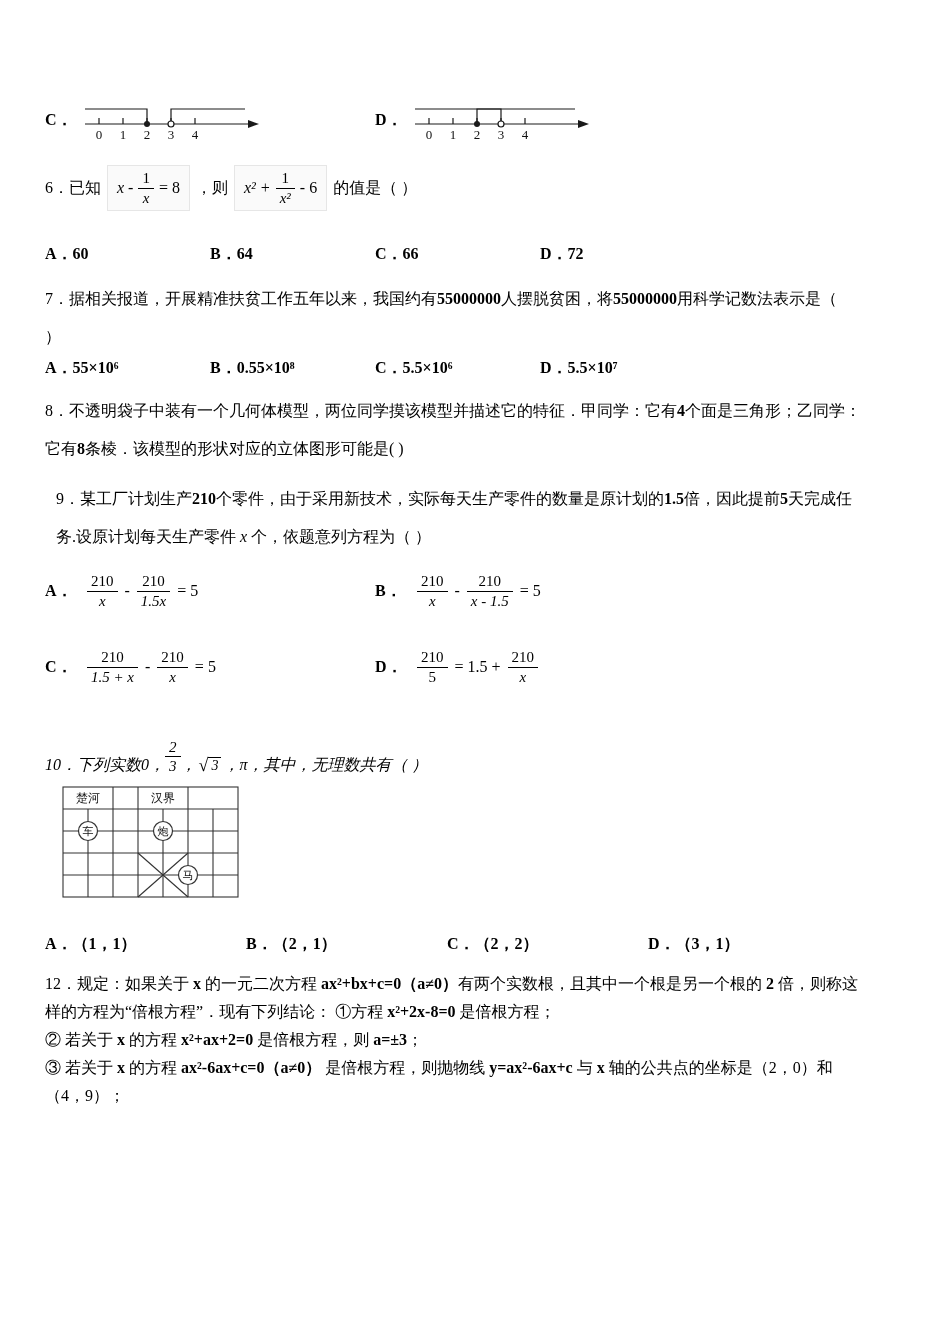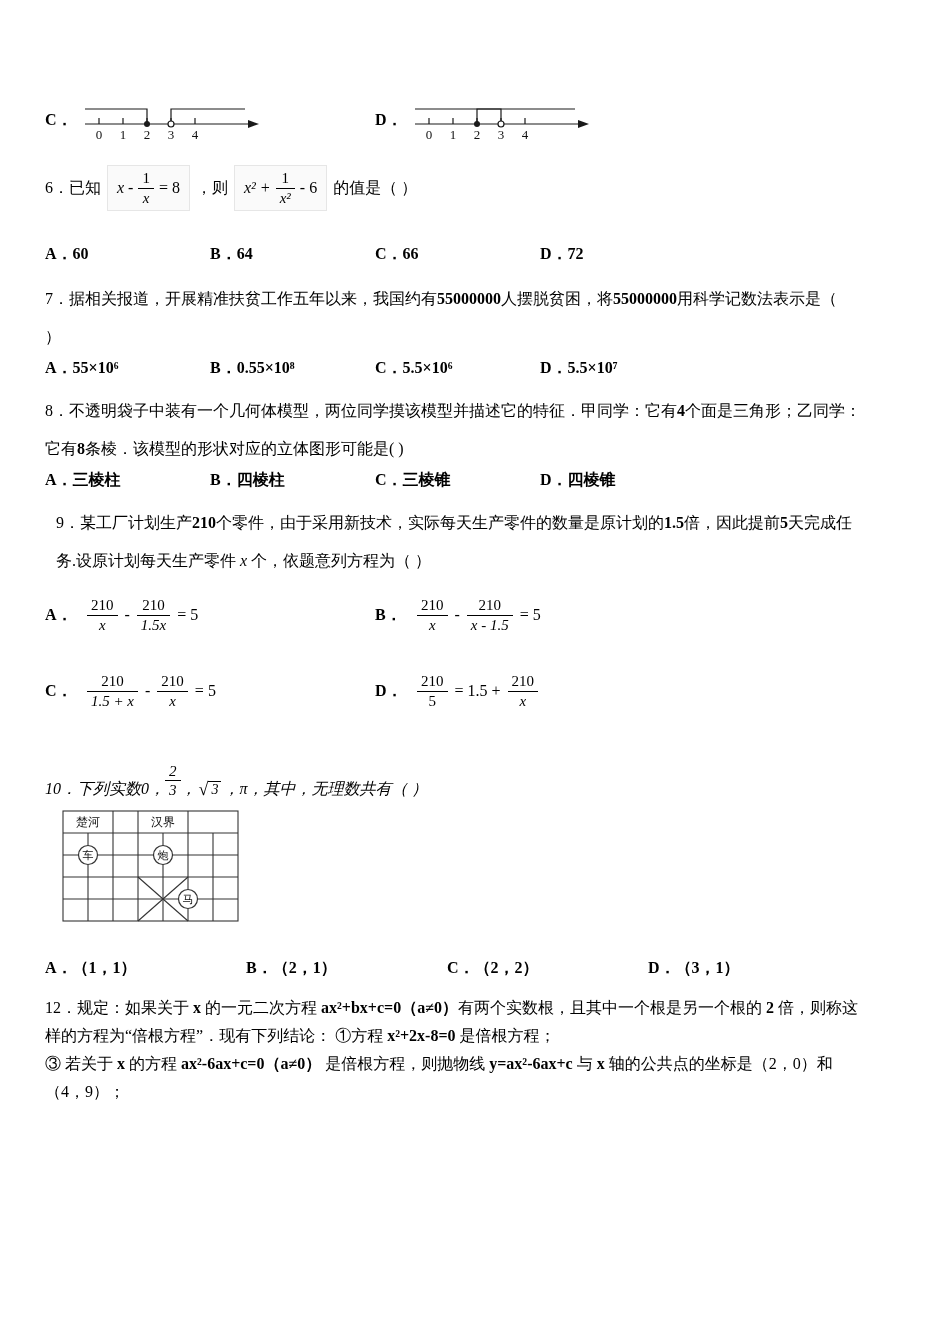--- a/index.html
+++ b/index.html
@@ -146,26 +146,20 @@
       <span class="opt">A．55×10⁶</span>
       <span class="opt">B．0.55×10⁸</span>
       <span class="opt">C．5.5×10⁶</span>
       <span class="opt">D．5.5×10⁷</span>
     </div>
 
   <div class="stem q8-stem">
       <div class="tline"><span>8．不透明袋子中装有一个几何体模型，两位同学摸该模型并描述它的特征．甲同学：它有</span><span class="bold">4</span><span>个面是三角形；乙同学：</span></div>
       <div class="tline"><span>它有</span><span class="bold">8</span><span>条棱．该模型的形状对应的立体图形可能是(     )</span></div>
     </div>
-  <div class="opt-row">
-      <span class="opt">A．三棱柱</span>
-      <span class="opt">B．四棱柱</span>
-      <span class="opt">C．三棱锥</span>
-      <span class="opt">D．四棱锥</span>
-    </div>
 
   <div class="stem q9-stem">
       <div class="tline"><span>9．某工厂计划生产</span><span class="bold">210</span><span>个零件，由于采用新技术，实际每天生产零件的数量是原计划的</span><span class="bold">1.5</span><span>倍，因此提前</span><span class="bold">5</span><span>天完成任</span></div>
       <div class="tline"><span>务.设原计划每天生产零件 </span><span class="ital">x</span><span> 个，依题意列方程为（ ）</span></div>
     </div>
   <div class="eq-row first">
     <div class="eq-cell">
       <span class="opt-label">A．</span>
       <span class="frac">
           <span class="num">210</span>
@@ -272,17 +266,18 @@
   <div class="opt-row q11-opts">
       <span class="opt">A．（1，1）</span>
       <span class="opt">B．（2，1）</span>
       <span class="opt">C．（2，2）</span>
       <span class="opt">D．（3，1）</span>
     </div>
 
   <div class="stem q12">
       <div class="tline"><span>12．规定：如果关于 </span><span class="bold">x</span><span> 的一元二次方程 </span><span class="bold">ax²+bx+c=0（a≠0）</span><span>有两个实数根，且其中一个根是另一个根的 </span><span class="bold">2</span><span> 倍，则称这</span></div>
       <div class="tline"><span>样的方程为“倍根方程”．现有下列结论： ①方程 </span><span class="bold">x²+2x-8=0</span><span> 是倍根方程；</span></div>
+      <div class="tline"><span>② 若关于 </span><span class="bold">x</span><span> 的方程 </span><span class="bold">x²+ax+2=0</span><span> 是倍根方程，则 </span><span class="bold">a=±3</span><span>；</span></div>
       <div class="tline"><span>③ 若关于 </span><span class="bold">x</span><span> 的方程 </span><span class="bold">ax²-6ax+c=0（a≠0）</span><span> 是倍根方程，则抛物线 </span><span class="bold">y=ax²-6ax+c</span><span> 与 </span><span class="bold">x</span><span> 轴的公共点的坐标是（2，0）和</span></div>
       <div class="tline"><span>（4，9）；</span></div>
     </div>
 
 </div>
 
 </body></html>

